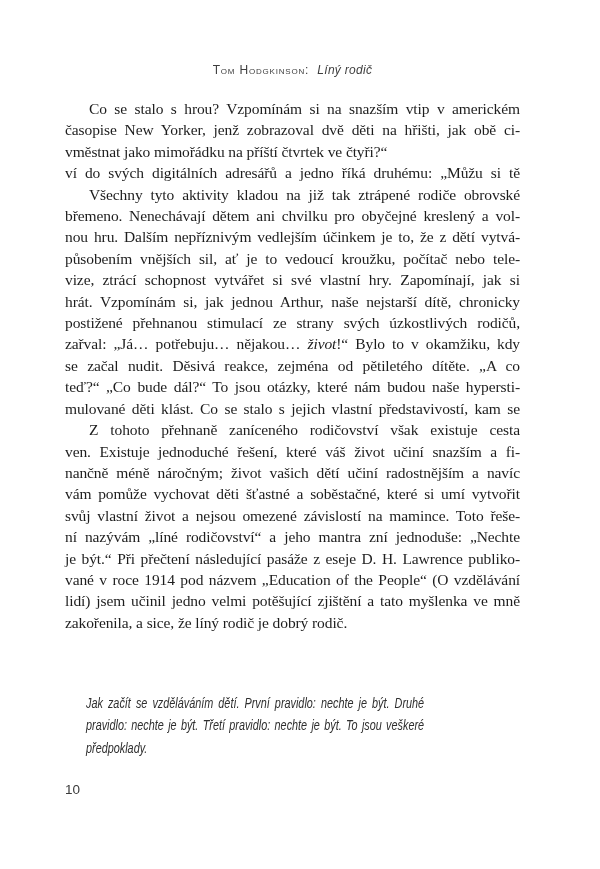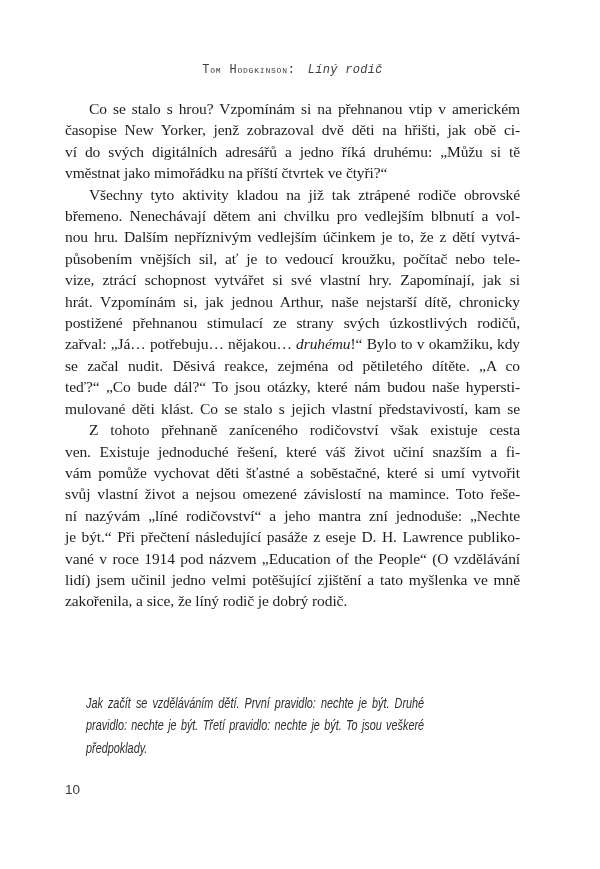--- a/index.html
+++ b/index.html
@@ -14,21 +14,21 @@
     background: #ffffff;
     overflow: hidden;
   }
   
   .running-header {
     position: absolute;
     top: 62px;
     left: 65px;
     width: 455px;
     text-align: center;
-    font-family: Liberation Mono, monospace;
+    font-family: Liberation Sans, sans-serif;
     font-size: 12px;
     line-height: 16px;
     color: #3e3e3e;
     letter-spacing: 0.8px;
   }
   .running-header .author {
     font-variant: small-caps;
   }
   .running-header .book-title {
     font-style: italic;
@@ -93,43 +93,44 @@
 <div class="page">
 
   <div class="running-header">
     <span class="author">Tom Hodgkinson:</span>
     <span class="book-title">Líný rodič</span>
   </div>
 
   <div class="text-block">
 
     <div>
-      <div class="line indent">Co se stalo s hrou? Vzpomínám si na přehnanou vtip v americkém</div>
+      <div class="line indent">Co se stalo s hrou? Vzpomínám si na snazším vtip v americkém</div>
       <div class="line">časopise New Yorker, jenž zobrazoval dvě děti na hřišti, jak obě ci-</div>
+      <div class="line pend">vměstnat jako mimořádku na příští čtvrtek ve čtyři?“</div>
       <div class="line">ví do svých digitálních adresářů a jedno říká druhému: „Můžu si tě</div>
-      <div class="line pend">vměstnat jako mimořádku na příští čtvrtek ve čtyři?“</div>
     </div>
 
     <div>
       <div class="line indent">Všechny tyto aktivity kladou na již tak ztrápené rodiče obrovské</div>
-      <div class="line">břemeno. Nenechávají dětem ani chvilku pro vedlejším blbnutí a vol-</div>
+      <div class="line">břemeno. Nenechávají dětem ani chvilku pro obyčejné kreslený a vol-</div>
       <div class="line">nou hru. Dalším nepříznivým vedlejším účinkem je to, že z dětí vytvá-</div>
       <div class="line">působením vnějších sil, ať je to vedoucí kroužku, počítač nebo tele-</div>
       <div class="line">vize, ztrácí schopnost vytvářet si své vlastní hry. Zapomínají, jak si</div>
       <div class="line">hrát. Vzpomínám si, jak jednou Arthur, naše nejstarší dítě, chronicky</div>
       <div class="line">postižené přehnanou stimulací ze strany svých úzkostlivých rodičů,</div>
-      <div class="line"><span>zařval: „Já… potřebuju… nějakou… </span><span class="em">druhému</span><span>!“ Bylo to v okamžiku, kdy</span></div>
+      <div class="line"><span>zařval: „Já… potřebuju… nějakou… </span><span class="em">život</span><span>!“ Bylo to v okamžiku, kdy</span></div>
       <div class="line">se začal nudit. Děsivá reakce, zejména od pětiletého dítěte. „A co</div>
       <div class="line">teď?“ „Co bude dál?“ To jsou otázky, které nám budou naše hypersti-</div>
       <div class="line">mulované děti klást. Co se stalo s jejich vlastní představivostí, kam se</div>
     </div>
 
     <div>
       <div class="line indent">Z tohoto přehnaně zaníceného rodičovství však existuje cesta</div>
       <div class="line">ven. Existuje jednoduché řešení, které váš život učiní snazším a fi-</div>
+      <div class="line">nančně méně náročným; život vašich dětí učiní radostnějším a navíc</div>
       <div class="line">vám pomůže vychovat děti šťastné a soběstačné, které si umí vytvořit</div>
       <div class="line">svůj vlastní život a nejsou omezené závislostí na mamince. Toto řeše-</div>
       <div class="line">ní nazývám „líné rodičovství“ a jeho mantra zní jednoduše: „Nechte</div>
       <div class="line">je být.“ Při přečtení následující pasáže z eseje D. H. Lawrence publiko-</div>
       <div class="line">vané v roce 1914 pod názvem „Education of the People“ (O vzdělávání</div>
       <div class="line">lidí) jsem učinil jedno velmi potěšující zjištění a tato myšlenka ve mně</div>
       <div class="line pend">zakořenila, a sice, že líný rodič je dobrý rodič.</div>
     </div>
 
   </div>

